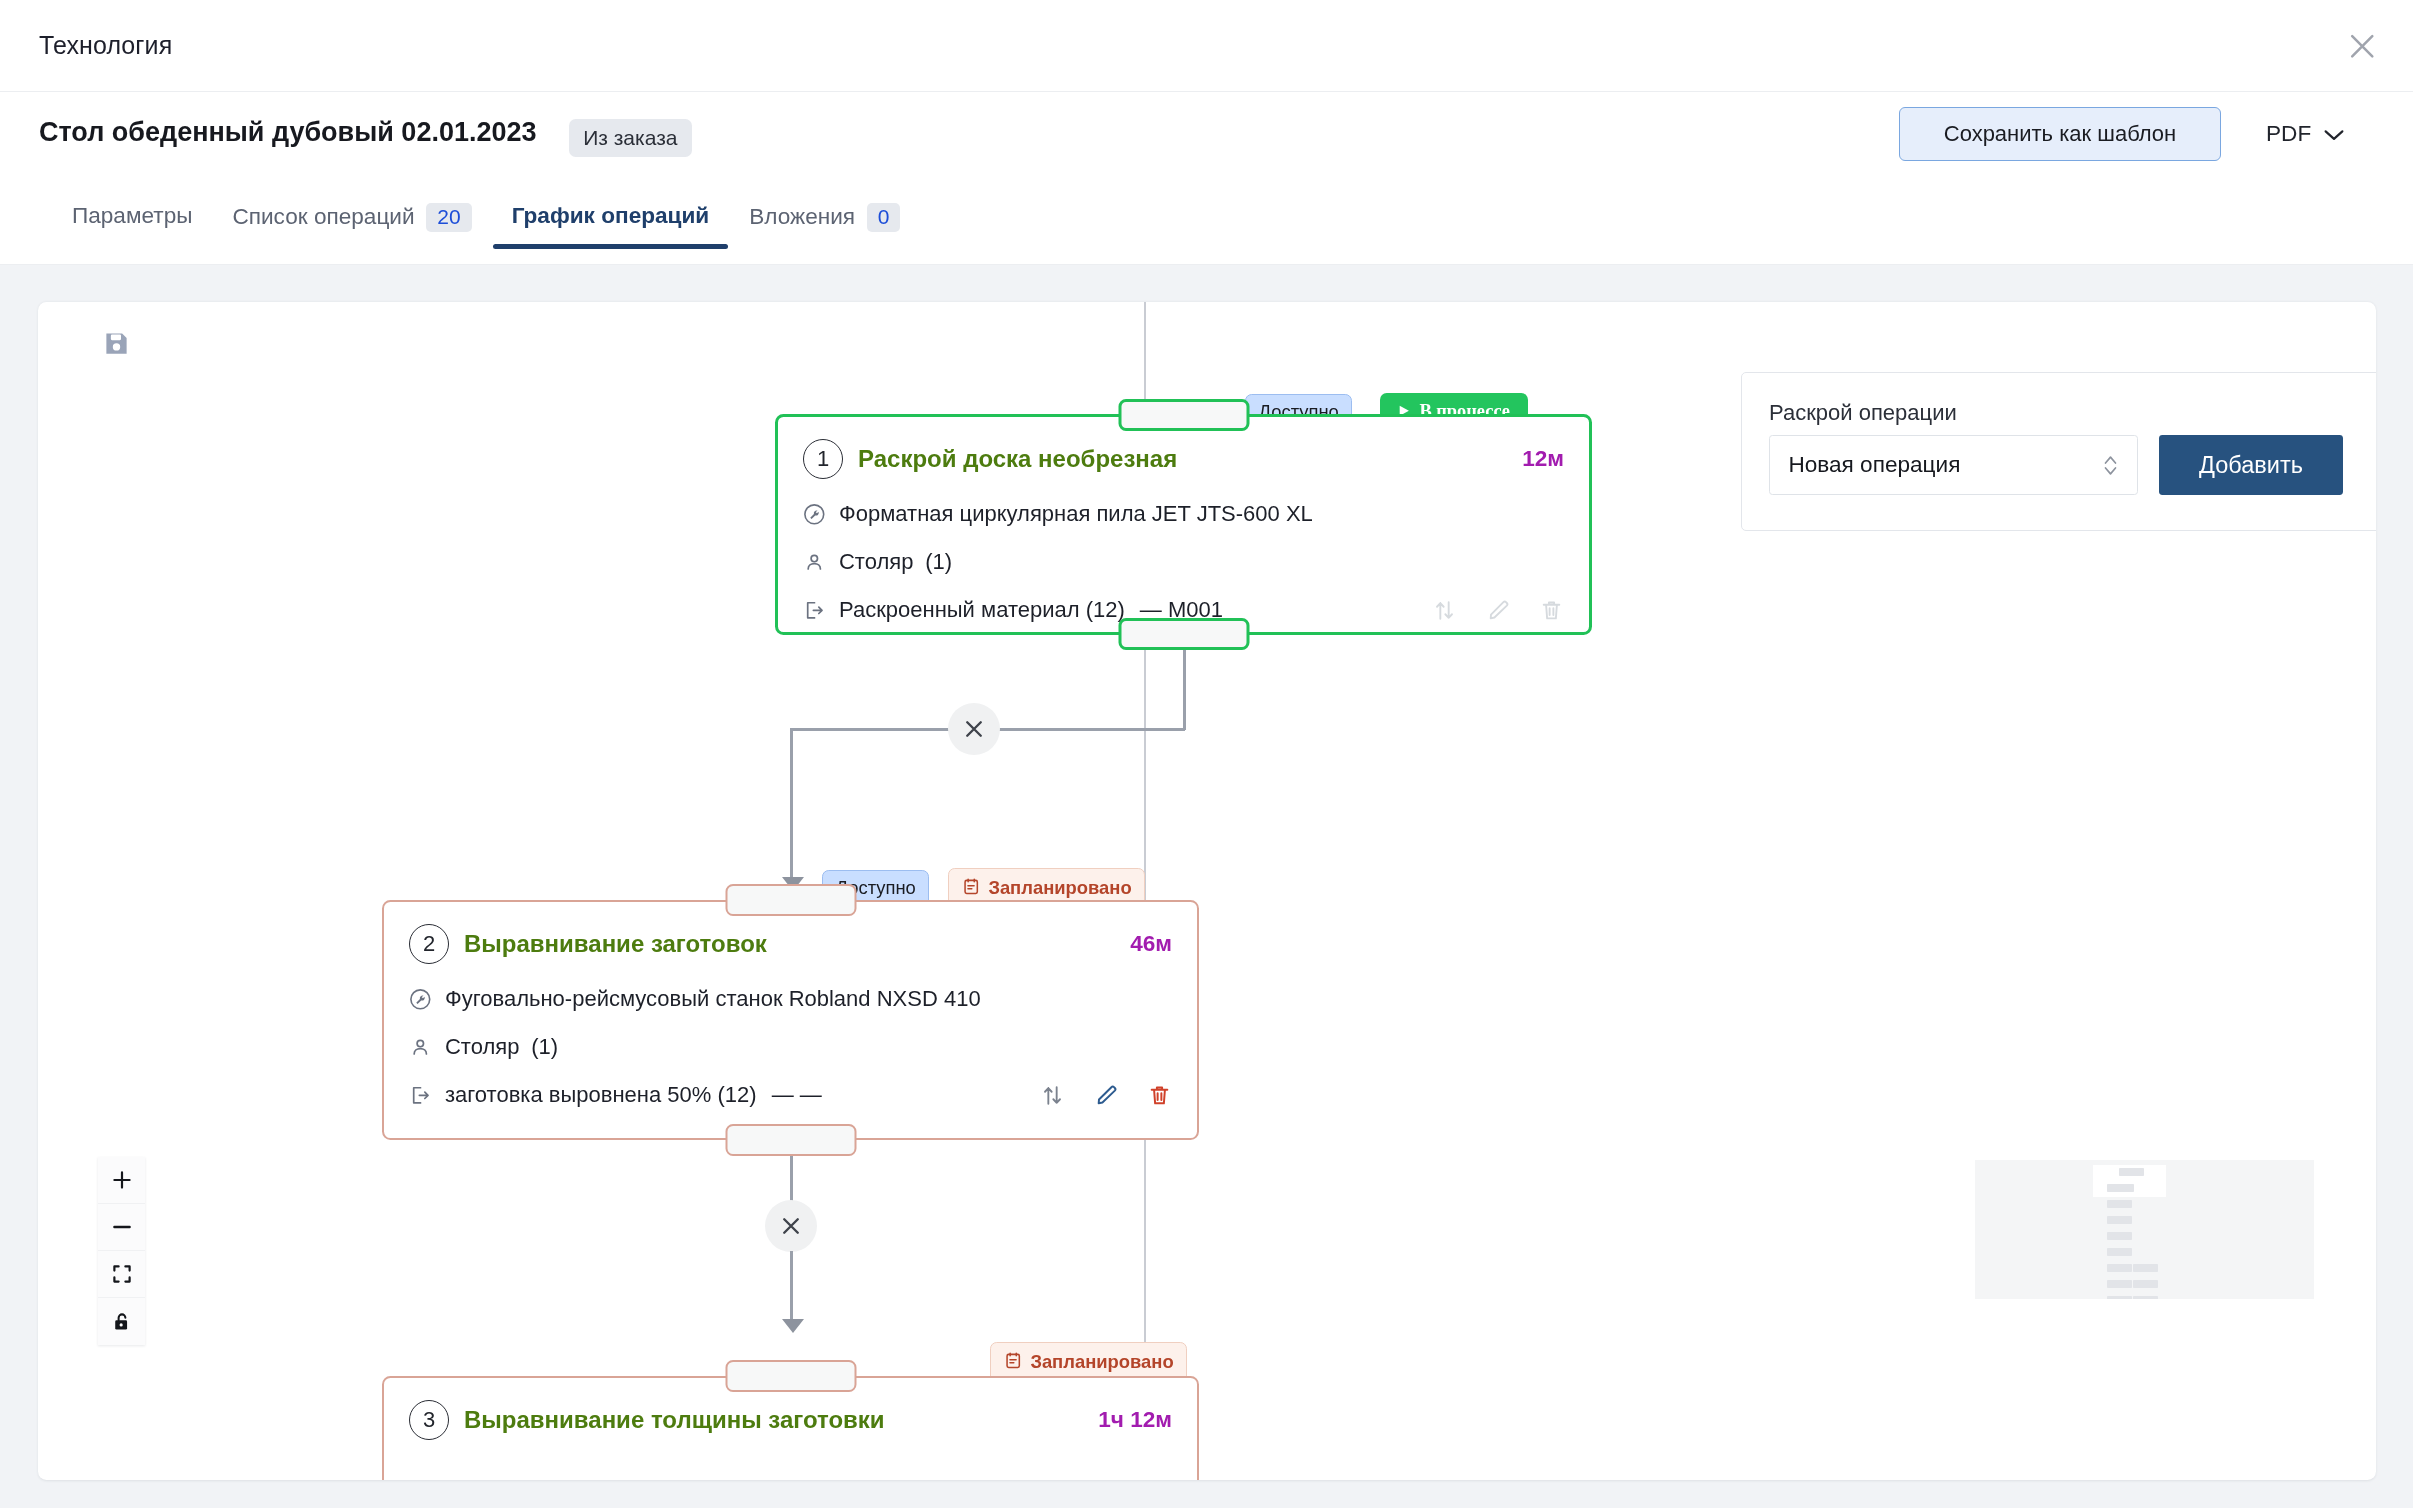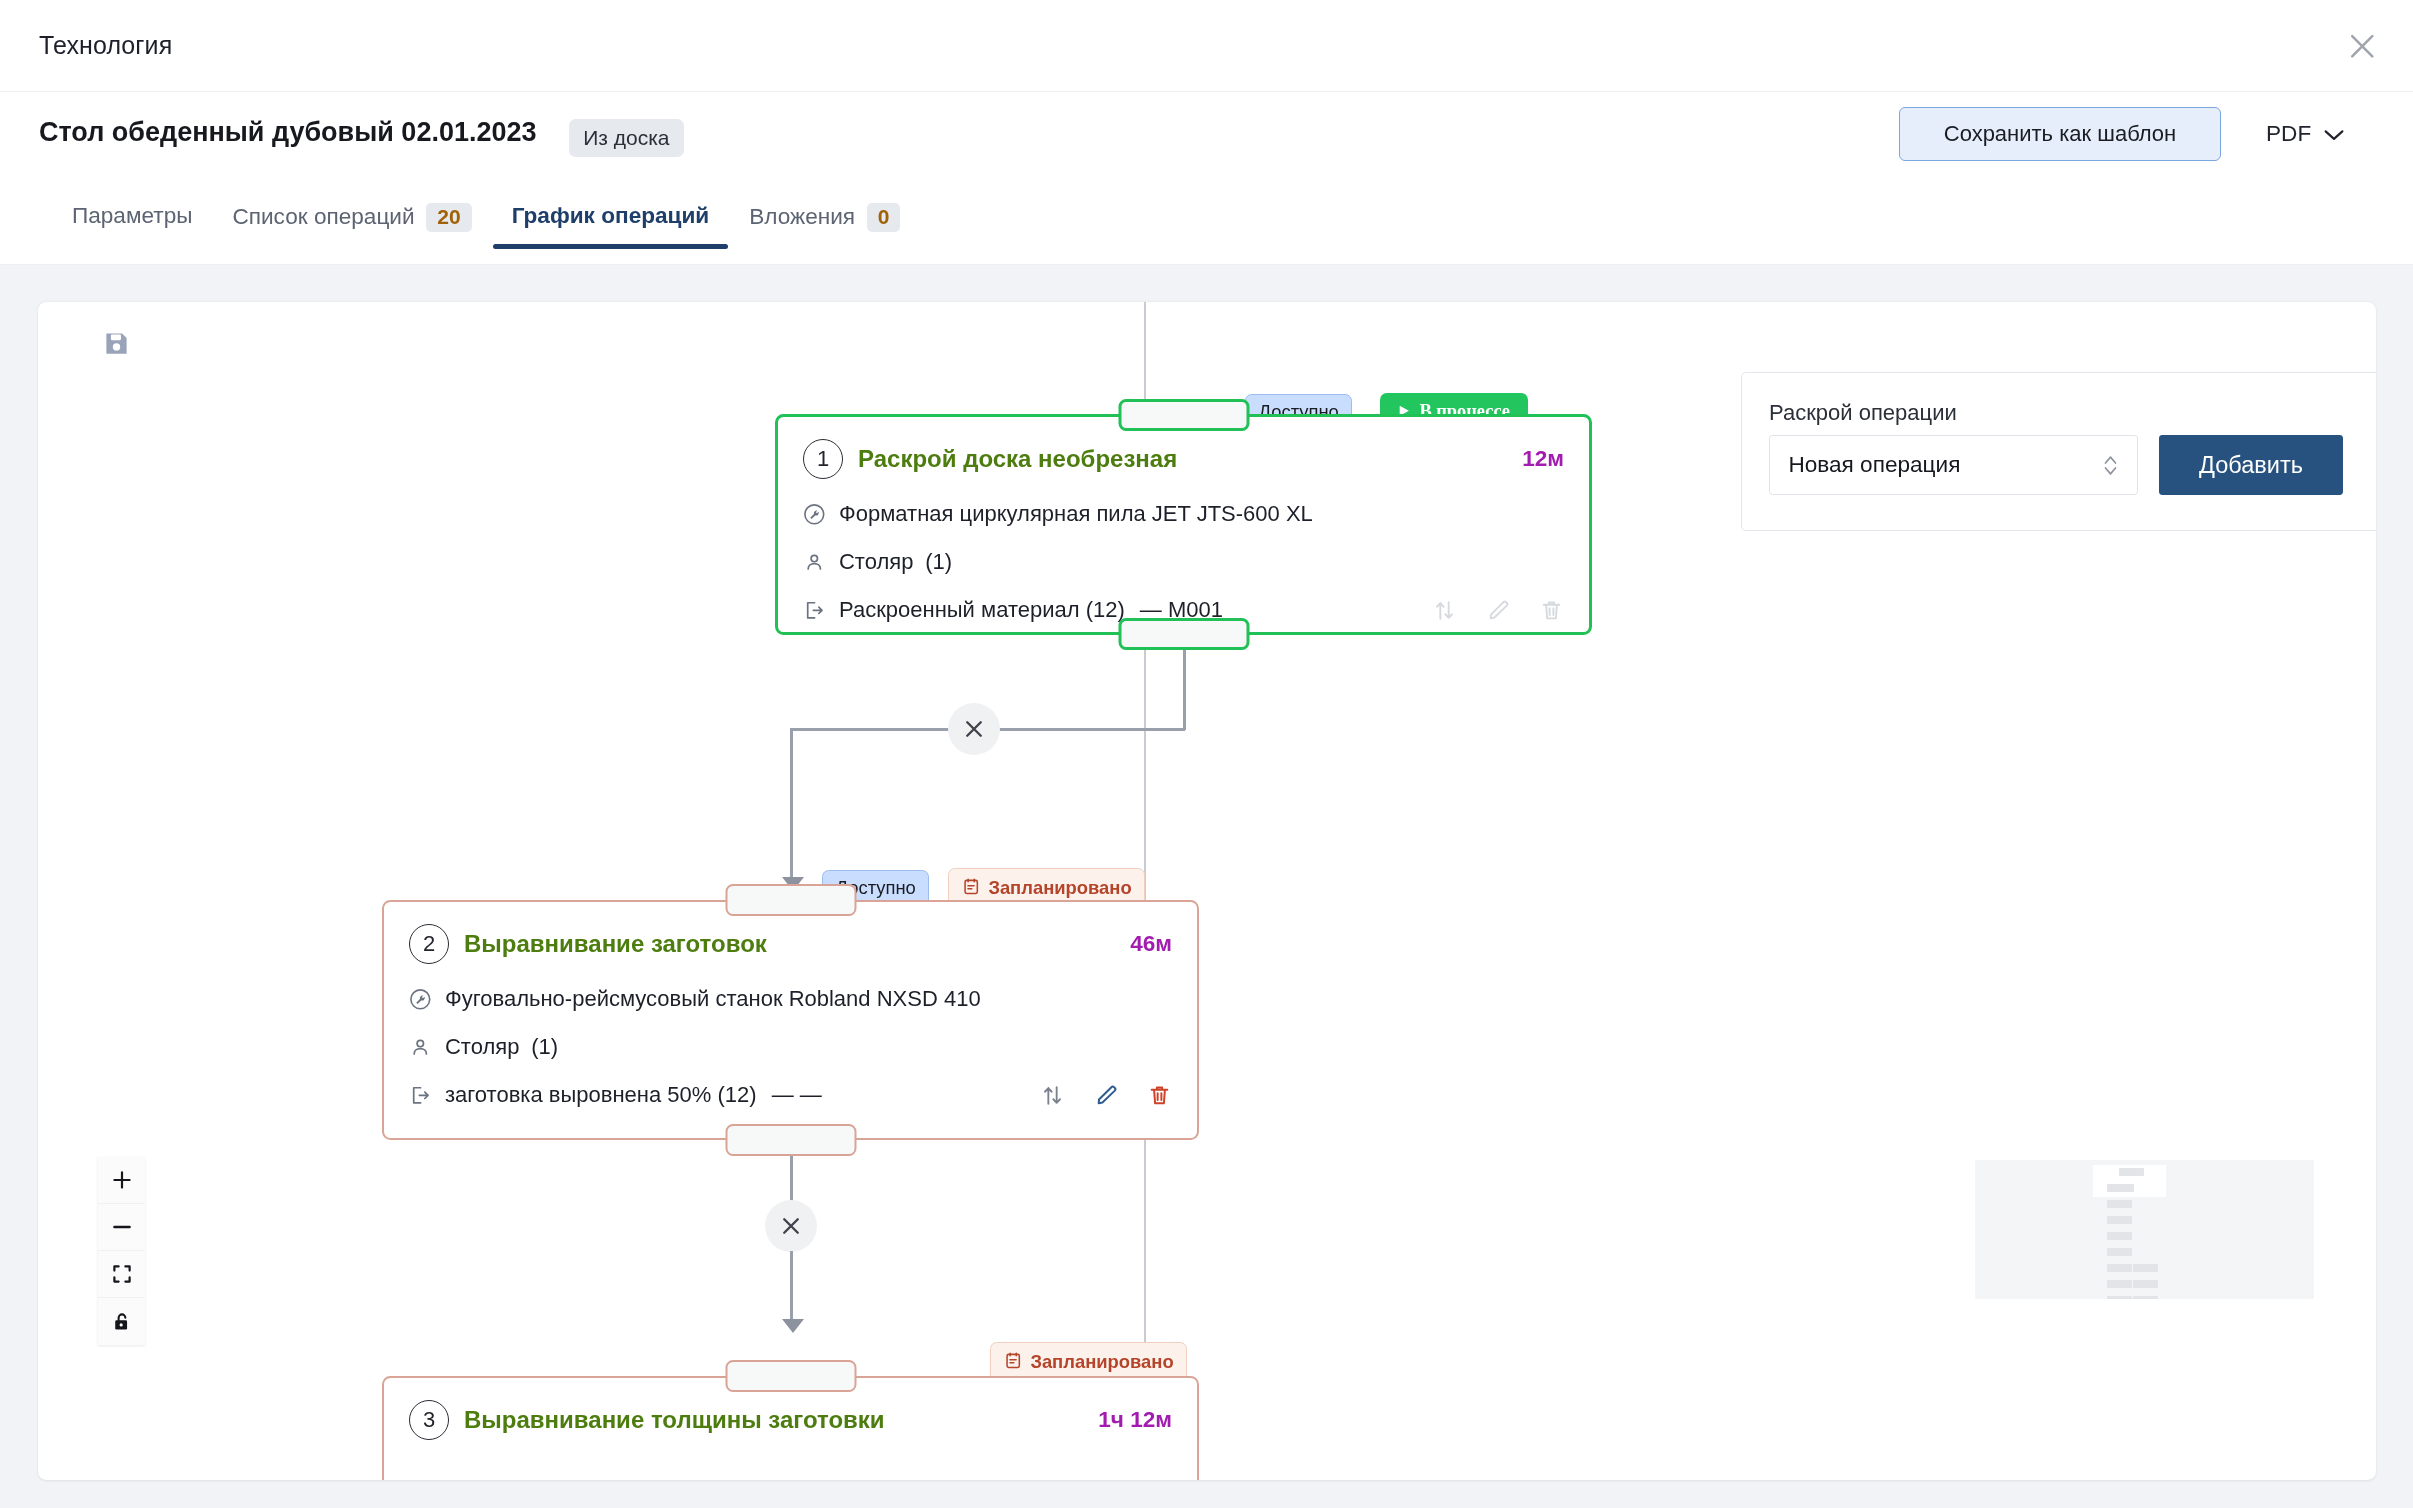--- a/index.html
+++ b/index.html
@@ -66,22 +66,22 @@
     display: flex; align-items: center; gap: 11.7px;
     padding: 11.7px 20px 20px; font-size: 22.6px; color: #5c6372;
     cursor: pointer; position: relative;
   }
   .tab.active { color: #1f3f6b; font-weight: bold; }
   .tab.active::after {
     content: ""; position: absolute; left: 1.7px; right: 1.7px; bottom: 0;
     height: 5px; background: #1f3f6b; border-radius: 2.5px;
   }
   .tab-count {
-    background: #e6e9ee; color: #a16207; border-radius: 5px;
-    font-size: 21px; padding: 3.4px 11px 5px; line-height: 1; font-weight: bold;
+    background: #e6e9ee; color: #1d4ed8; border-radius: 5px;
+    font-size: 21px; padding: 3.4px 11px 5px; line-height: 1; font-weight: normal;
   }
 
   
   .surface {
     position: absolute; left: 0; top: 265px; width: 2413px; height: 1244px;
     background: #f1f3f6;
   }
   .canvas {
     position: absolute; left: 38px; top: 37px;
     width: 2338px; height: 1178px;
@@ -226,21 +226,21 @@
   <div class="topbar-title">Технология</div>
   <div class="close-btn">
     <svg width="28.5" height="28.5" viewBox="0 0 34 34" aria-hidden="true">
       <path d="M5 5 L29 29 M29 5 L5 29" stroke="#a0a4ad" stroke-width="3" fill="none" stroke-linecap="round"></path>
     </svg>
   </div>
 </div>
 
 <div class="header"></div>
 <div class="header-title">Стол обеденный дубовый 02.01.2023</div>
-<div class="badge-order">Из доска</div>
+<div class="badge-order">Из заказа</div>
 <button class="btn-save-template">Сохранить как шаблон</button>
 <div class="pdf-menu">
   <span>PDF</span>
   <span>
     <svg width="22" height="13.4" viewBox="0 0 26 16" aria-hidden="true">
       <path d="M3 4 L13 13 L23 4" stroke="#21242c" stroke-width="2.6" fill="none" stroke-linecap="round" stroke-linejoin="round"></path>
     </svg>
   </span>
 </div>
 

